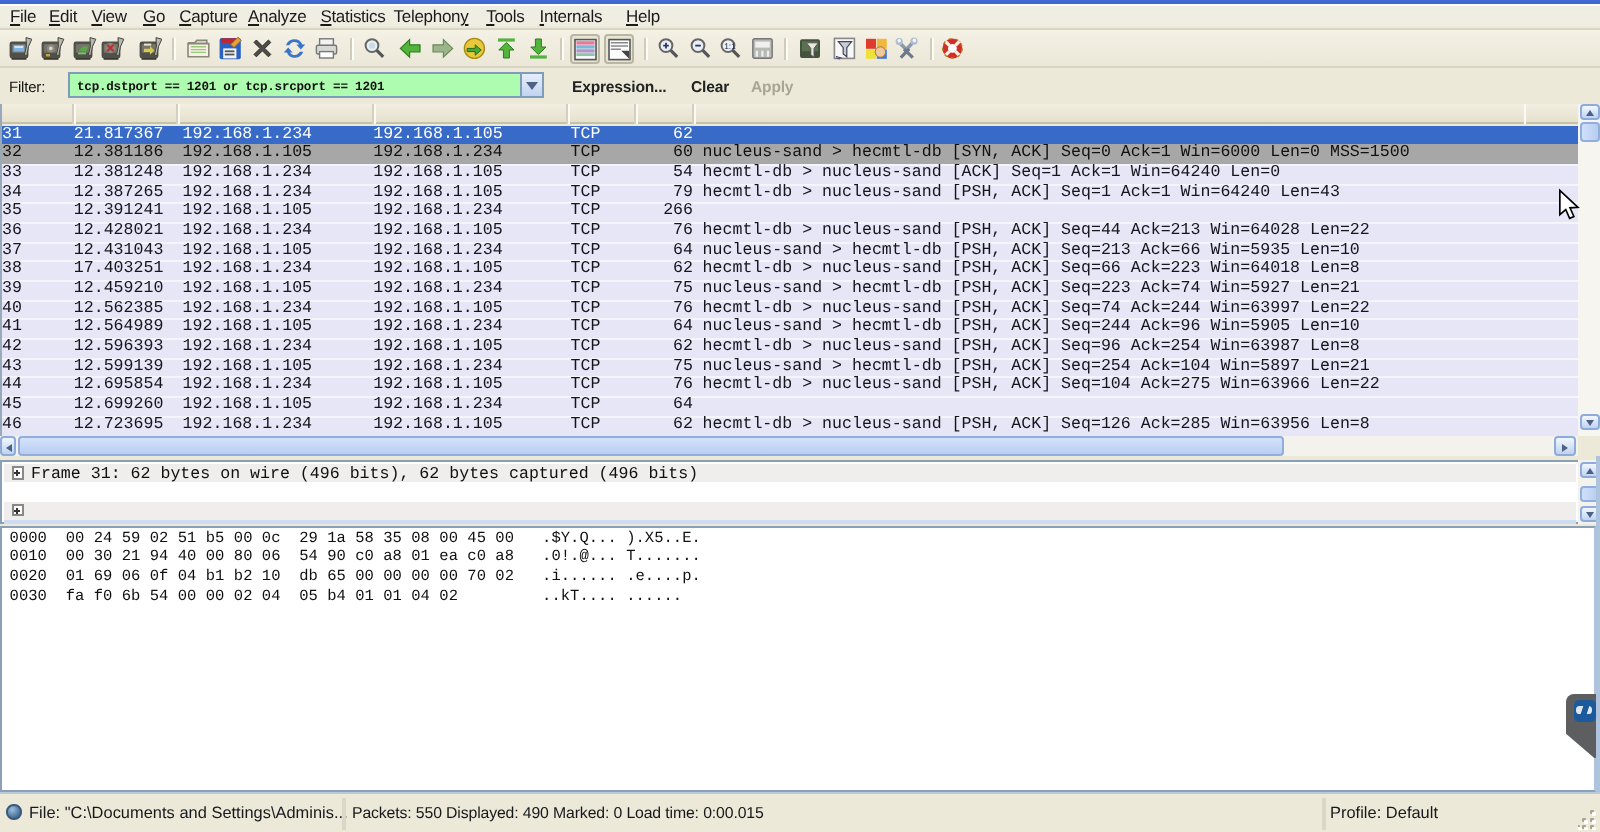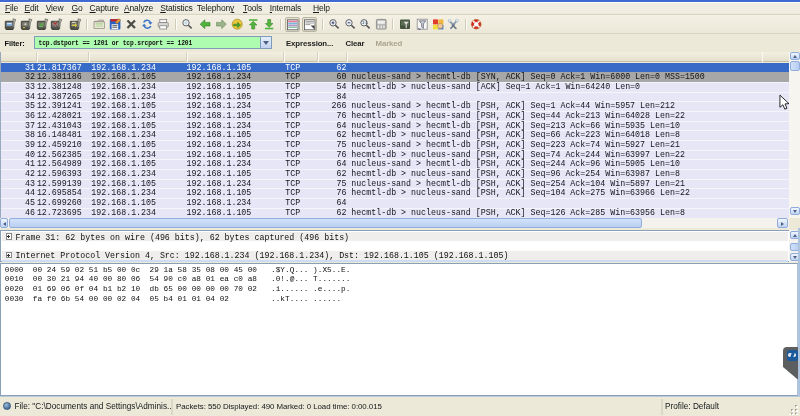--- a/index.html
+++ b/index.html
@@ -15,21 +15,21 @@
 #menusep{position:absolute;left:0;top:13.5px;width:800px;height:1px;background:#d9d5c3}
 #toolbar{position:absolute;left:0;top:14.5px;width:800px;height:18.5px;
  background:linear-gradient(#f4f1e5,#ebe7d8)}
 #toolsep{position:absolute;left:0;top:33px;width:800px;height:1px;background:#d9d5c3}
 .tsep{position:absolute;top:4.5px;width:1px;height:11px;background:#cfccba;box-shadow:1px 0 0 #fdfdf8}
 .ticon{position:absolute;top:3.5px;width:12.5px;height:12.5px}
 .tbtn{position:absolute;top:2px;width:15.5px;height:15.5px;border:1px solid #bab6a4;
  border-radius:2px;background:#e8e4d4}
 
 #filterbar{position:absolute;left:0;top:34px;width:800px;height:18.5px;background:#ece9d8}
-#flabel{position:absolute;left:4.5px;top:5px;font-size:7.5px;font-weight:bold;color:#111;letter-spacing:-0.1px}
+#flabel{position:absolute;left:4.5px;top:5px;font-size:7.5px;font-weight:normal;color:#111;letter-spacing:-0.1px}
 #fbox{position:absolute;left:33.5px;top:1.7px;width:238px;height:13.6px;background:#aefcb0;
  border:1px solid #7f9db9;border-right:none}
 #ftext{position:absolute;left:4px;top:3.2px;font-size:6.3px;font-weight:bold;color:#101010;
  font-family:"Liberation Mono",monospace;letter-spacing:-0.12px}
 #fdrop{position:absolute;left:260px;top:1.7px;width:11.5px;height:13.6px;
  background:linear-gradient(#e6eefb,#c2d3f0);border:1px solid #7f9db9}
 #fdrop:after{content:"";position:absolute;left:2.3px;top:4.4px;border:3px solid transparent;
  border-top:4px solid #4d6185}
 .fbtnt{position:absolute;top:5px;font-size:7.8px;font-weight:bold;color:#222;letter-spacing:-0.1px}
 
@@ -39,21 +39,21 @@
 .hc span{position:absolute;left:2.5px;top:15px;font-size:10px;font-weight:normal;color:#1c1c1c;letter-spacing:-0.2px}
 
 .prow{position:absolute;left:1px;width:788px;height:9.69px;background:#e7e6f7;
  box-shadow:inset 0 1px 0 rgba(255,255,255,.55);overflow:hidden}
 .prow span{position:absolute;top:1px;font-size:8.3px;line-height:8.6px;color:#15151c;
  font-family:"Liberation Mono",monospace;white-space:pre}
 .prow.sel{background:#386ac8;box-shadow:none}
 .prow.sel span{color:#fff}
 .prow.gray{background:#a7a7a7;box-shadow:none}
 .prow.gray span{color:#111}
-.c-no{left:0;width:34px;text-align:right}
+.c-no{left:0;width:34px;}
 .c-time{left:35.9px}
 .c-src{left:90.3px}
 .c-dst{left:185.6px}
 .c-pro{left:284.3px}
 .c-len{left:316px;width:29.5px;text-align:right}
 .c-info{left:350.3px}
 .sb-btn{position:absolute;background:linear-gradient(#f2f7fe,#bed3f2);
  border:1px solid #8fabdc;border-radius:2px}
 .sb-thumb{position:absolute;background:linear-gradient(90deg,#cfe0fa,#b7cdf0);
  border:1px solid #92aede;border-radius:2px}
@@ -285,21 +285,21 @@
 <div id="toolsep"></div>
 <div id="fsep" style="position:absolute;left:0;top:51.3px;width:800px;height:1px;background:#fbfaf2"></div>
 <div id="filterbar">
  <span id="flabel">Filter:</span>
  <div id="fbox">
         <span id="ftext">tcp.dstport == 1201 or tcp.srcport == 1201</span>
       </div>
  <div id="fdrop"></div>
  <span class="fbtnt" style="left:286px">Expression...</span>
  <span class="fbtnt" style="left:345.5px">Clear</span>
- <span class="fbtnt" style="left:375.5px;color:#a9a592">Marked</span>
+ <span class="fbtnt" style="left:375.5px;color:#a9a592">Apply</span>
 </div>
 <div id="plborder" style="position:absolute;left:0;top:52.3px;width:1px;height:175.7px;background:#9aa8bc"></div>
 <div id="phead">
  <div class="hc" style="left:0;width:36px">
         <span>No.</span>
       </div>
  <div class="hc" style="left:36px;width:52px">
         <span>Time</span>
       </div>
  <div class="hc" style="left:88px;width:97.5px">
@@ -343,30 +343,30 @@
       <span class="c-pro">TCP</span>
       <span class="c-len">54</span>
       <span class="c-info">hecmtl-db &gt; nucleus-sand [ACK] Seq=1 Ack=1 Win=64240 Len=0</span>
     </div>
 <div class="prow" style="top:91.57px">
       <span class="c-no">34</span>
       <span class="c-time">12.387265</span>
       <span class="c-src">192.168.1.234</span>
       <span class="c-dst">192.168.1.105</span>
       <span class="c-pro">TCP</span>
-      <span class="c-len">84</span>
+      <span class="c-len">79</span>
+      <span class="c-info">hecmtl-db &gt; nucleus-sand [PSH, ACK] Seq=1 Ack=1 Win=64240 Len=43</span>
     </div>
 <div class="prow" style="top:101.26px">
       <span class="c-no">35</span>
       <span class="c-time">12.391241</span>
       <span class="c-src">192.168.1.105</span>
       <span class="c-dst">192.168.1.234</span>
       <span class="c-pro">TCP</span>
       <span class="c-len">266</span>
-      <span class="c-info">nucleus-sand &gt; hecmtl-db [PSH, ACK] Seq=1 Ack=44 Win=5957 Len=212</span>
     </div>
 <div class="prow" style="top:110.95px">
       <span class="c-no">36</span>
       <span class="c-time">12.428021</span>
       <span class="c-src">192.168.1.234</span>
       <span class="c-dst">192.168.1.105</span>
       <span class="c-pro">TCP</span>
       <span class="c-len">76</span>
       <span class="c-info">hecmtl-db &gt; nucleus-sand [PSH, ACK] Seq=44 Ack=213 Win=64028 Len=22</span>
     </div>
@@ -374,21 +374,21 @@
       <span class="c-no">37</span>
       <span class="c-time">12.431043</span>
       <span class="c-src">192.168.1.105</span>
       <span class="c-dst">192.168.1.234</span>
       <span class="c-pro">TCP</span>
       <span class="c-len">64</span>
       <span class="c-info">nucleus-sand &gt; hecmtl-db [PSH, ACK] Seq=213 Ack=66 Win=5935 Len=10</span>
     </div>
 <div class="prow" style="top:130.33px">
       <span class="c-no">38</span>
-      <span class="c-time">16.148481</span>
+      <span class="c-time">17.403251</span>
       <span class="c-src">192.168.1.234</span>
       <span class="c-dst">192.168.1.105</span>
       <span class="c-pro">TCP</span>
       <span class="c-len">62</span>
       <span class="c-info">hecmtl-db &gt; nucleus-sand [PSH, ACK] Seq=66 Ack=223 Win=64018 Len=8</span>
     </div>
 <div class="prow" style="top:140.02px">
       <span class="c-no">39</span>
       <span class="c-time">12.459210</span>
       <span class="c-src">192.168.1.105</span>
@@ -477,21 +477,20 @@
         <i class="arr rt"></i>
       </div>
 </div>
 <div id="dpane">
  <div class="drow" style="top:1px">
         <i class="plus"></i>
         <span class="tx">Frame 31: 62 bytes on wire (496 bits), 62 bytes captured (496 bits)</span>
       </div>
  <div class="drow" style="top:19.6px">
         <i class="plus"></i>
-        <span class="tx">Internet Protocol Version 4, Src: 192.168.1.234 (192.168.1.234), Dst: 192.168.1.105 (192.168.1.105)</span>
       </div>
  <div id="dsliver"></div>
 </div>
 <div id="dsb">
  <div class="sb-btn" style="left:0.5px;top:0.8px;width:10px;height:7.6px">
         <i class="arr up"></i>
       </div>
  <div class="sb-thumb" style="left:0.5px;top:12.4px;width:10px;height:8px"></div>
  <div class="sb-btn" style="left:0.5px;top:22.6px;width:10px;height:7.6px">
         <i class="arr dn" style="top:2px"></i>

